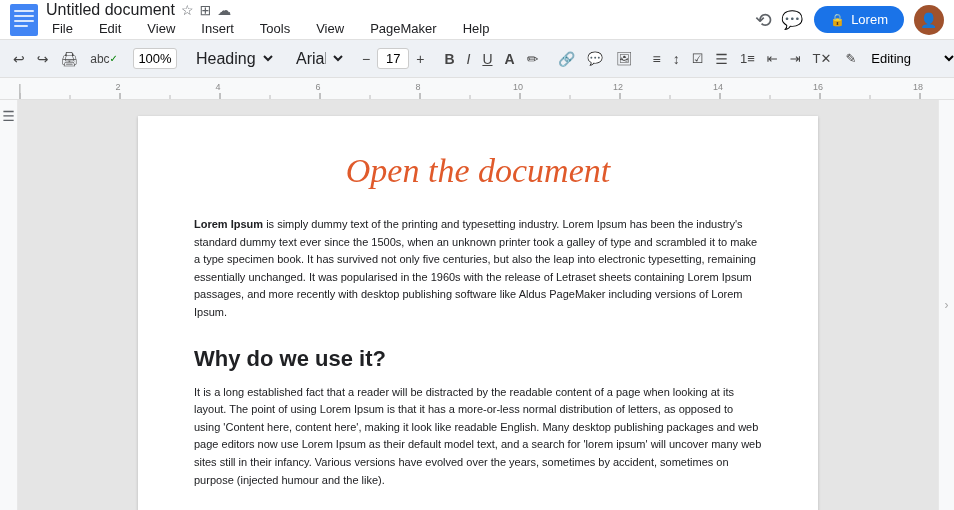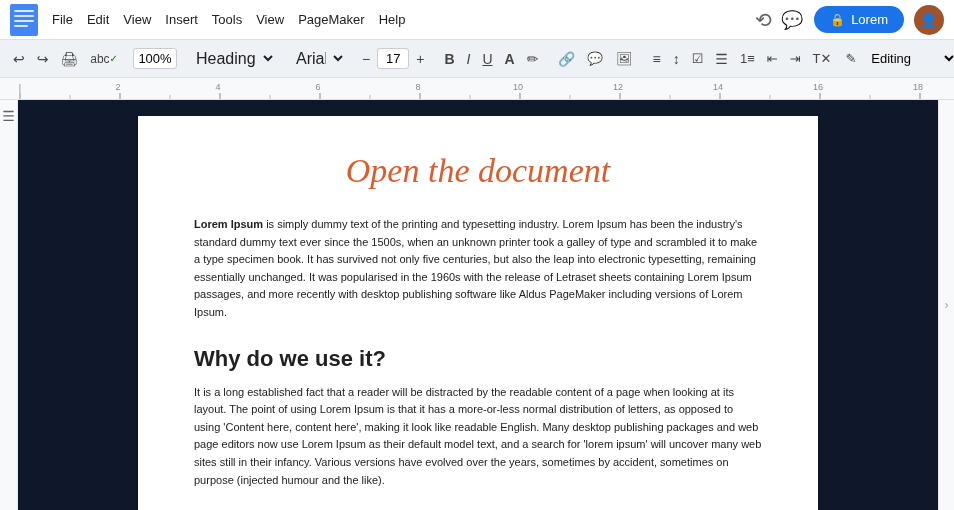--- a/index.html
+++ b/index.html
@@ -9,21 +9,21 @@
     .title-bar {
       display: flex; align-items: center; background: #fff; padding: 6px 10px; height: 40px;
       border-bottom: 1px solid #e0e0e0;
     }
     .doc-icon { width: 28px; height: 32px; margin-right: 8px; flex-shrink: 0; }
     .doc-icon svg { width: 28px; height: 32px; }
     .title-area { display: flex; flex-direction: column; flex: 1; }
     .title-row { display: flex; align-items: center; gap: 6px; }
     .doc-title { font-size: 16px; color: #202124; }
     .star-icon, .folder-icon, .cloud-icon { color: #5f6368; font-size: 14px; cursor: pointer; }
-    .menu-bar { display: flex; gap: 2px; font-size: 13px; color: #202124; margin-top: 0; }
+    .menu-bar { display: flex; gap: 14px; font-size: 13px; color: #202124; margin-top: 0; }
     .menu-item { padding: 2px 6px; cursor: pointer; border-radius: 3px; }
     .title-bar-right { display: flex; align-items: center; gap: 10px; }
     .history-icon, .comment-icon { color: #5f6368; font-size: 18px; cursor: pointer; }
     .share-btn { background: #1a73e8; color: #fff; border: none; border-radius: 20px; padding: 6px 16px; font-size: 13px; cursor: pointer; display: flex; align-items: center; gap: 6px; }
     .lock-icon { font-size: 12px; }
     .avatar { width: 30px; height: 30px; border-radius: 50%; background: #a8a8a8; overflow: hidden; }
 
     
     .toolbar {
       display: flex; align-items: center; background: #eef1f5; padding: 4px 8px; height: 38px;
@@ -39,21 +39,21 @@
     .underline-btn { text-decoration: underline; }
     .editing-select { border: none; background: none; font-size: 13px; padding: 2px 4px; cursor: pointer; }
 
     
     .ruler { height: 22px; background: #f8f9fa; border-bottom: 1px solid #e0e0e0; display: flex; align-items: center; padding-left: 10px; position: relative; overflow: hidden; }
 
     
     .main-area { display: flex; height: calc(510px - 40px - 38px - 22px); }
     .left-panel { width: 18px; background: #f8f9fa; border-right: 1px solid #e8e8e8; display: flex; flex-direction: column; align-items: center; padding-top: 8px; }
     .bullet-list-icon { color: #5f6368; font-size: 14px; cursor: pointer; }
-    .doc-area { flex: 1; background: #0f172a; overflow: hidden; display: flex; justify-content: center; padding: 16px 10px; }
+    .doc-area { flex: 1; background: #e5e5e5; overflow: hidden; display: flex; justify-content: center; padding: 16px 10px; }
     .right-panel { width: 16px; background: #f8f9fa; border-left: 1px solid #e8e8e8; display: flex; align-items: center; justify-content: center; }
     .right-chevron { color: #5f6368; font-size: 14px; cursor: pointer; }
 
     
     .doc-page { background: #fff; width: 680px; min-height: 440px; box-shadow: 0 1px 3px rgba(0,0,0,0.2); padding: 36px 56px 36px 56px; overflow: hidden; }
     .doc-title-text { font-family: 'Caveat', cursive; font-size: 36px; color: #e05a2b; text-align: center; margin-bottom: 28px; font-weight: 400; }
     .doc-h2 { font-family: Arial, sans-serif; font-size: 22px; font-weight: bold; color: #202124; margin-bottom: 12px; margin-top: 20px; }
     .doc-body { font-family: Arial, sans-serif; font-size: 11px; line-height: 1.6; color: #202124; margin-bottom: 20px; }
     .doc-body b { font-weight: bold; }
     .doc-section { margin-bottom: 24px; }
@@ -65,20 +65,26 @@
   <div class="doc-icon">
     <svg viewBox="0 0 28 32" fill="none" xmlns="http://www.w3.org/2000/svg">
       <rect width="28" height="32" rx="2" fill="#4285F4"></rect>
       <rect x="4" y="6" width="20" height="2" rx="1" fill="white" opacity="0.8"></rect>
       <rect x="4" y="11" width="20" height="2" rx="1" fill="white" opacity="0.8"></rect>
       <rect x="4" y="16" width="20" height="2" rx="1" fill="white" opacity="0.8"></rect>
       <rect x="4" y="21" width="14" height="2" rx="1" fill="white" opacity="0.8"></rect>
     </svg>
   </div>
   <div class="title-area">
+    <div class="title-row">
+      <span class="doc-title">Untitled document</span>
+      <span class="star-icon">☆</span>
+      <span style="font-size:14px;color:#5f6368;cursor:pointer;">⊞</span>
+      <span style="font-size:14px;color:#5f6368;cursor:pointer;">☁</span>
+    </div>
     <div class="menu-bar">
       <span class="menu-item">File</span>
       <span class="menu-item">Edit</span>
       <span class="menu-item">View</span>
       <span class="menu-item">Insert</span>
       <span class="menu-item">Tools</span>
       <span class="menu-item">View</span>
       <span class="menu-item">PageMaker</span>
       <span class="menu-item">Help</span>
     </div>

